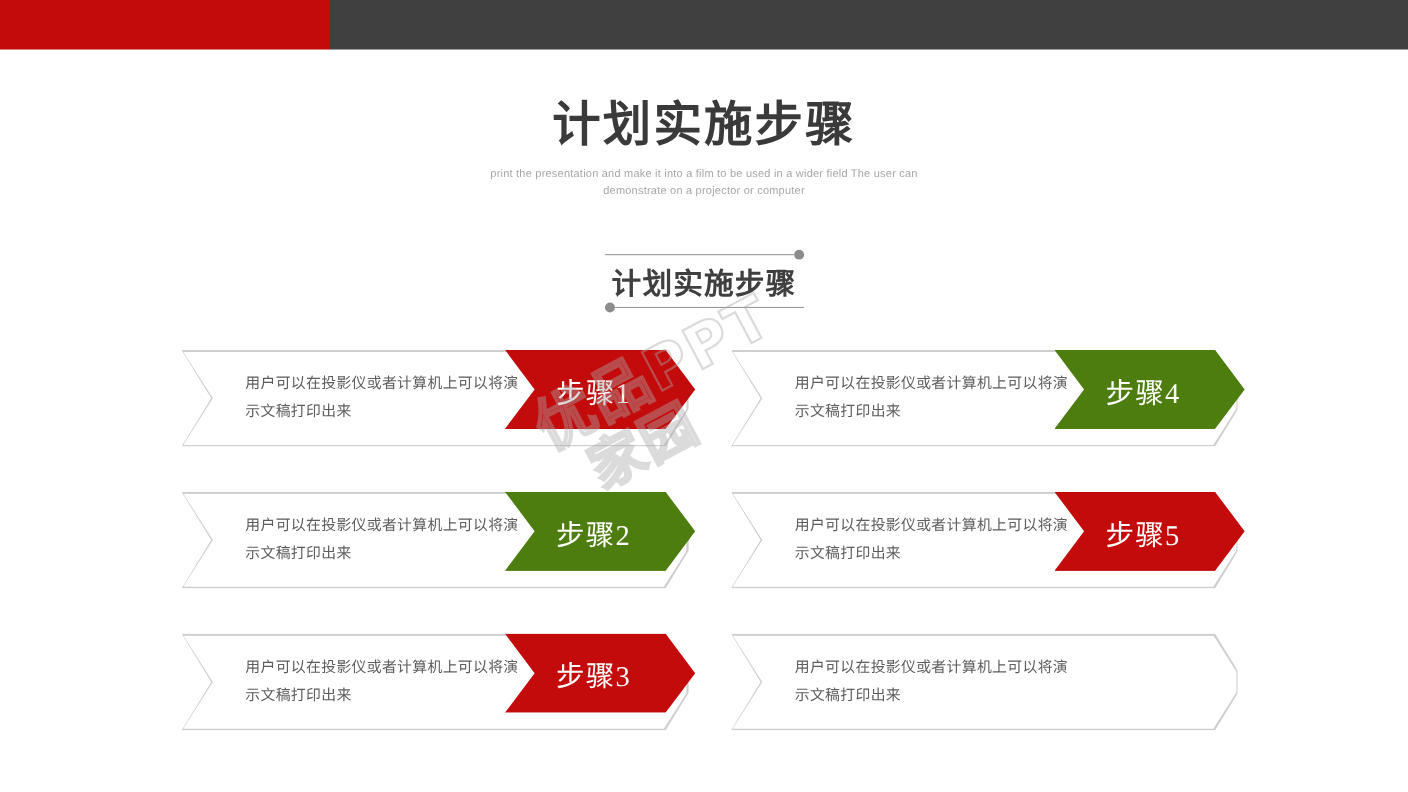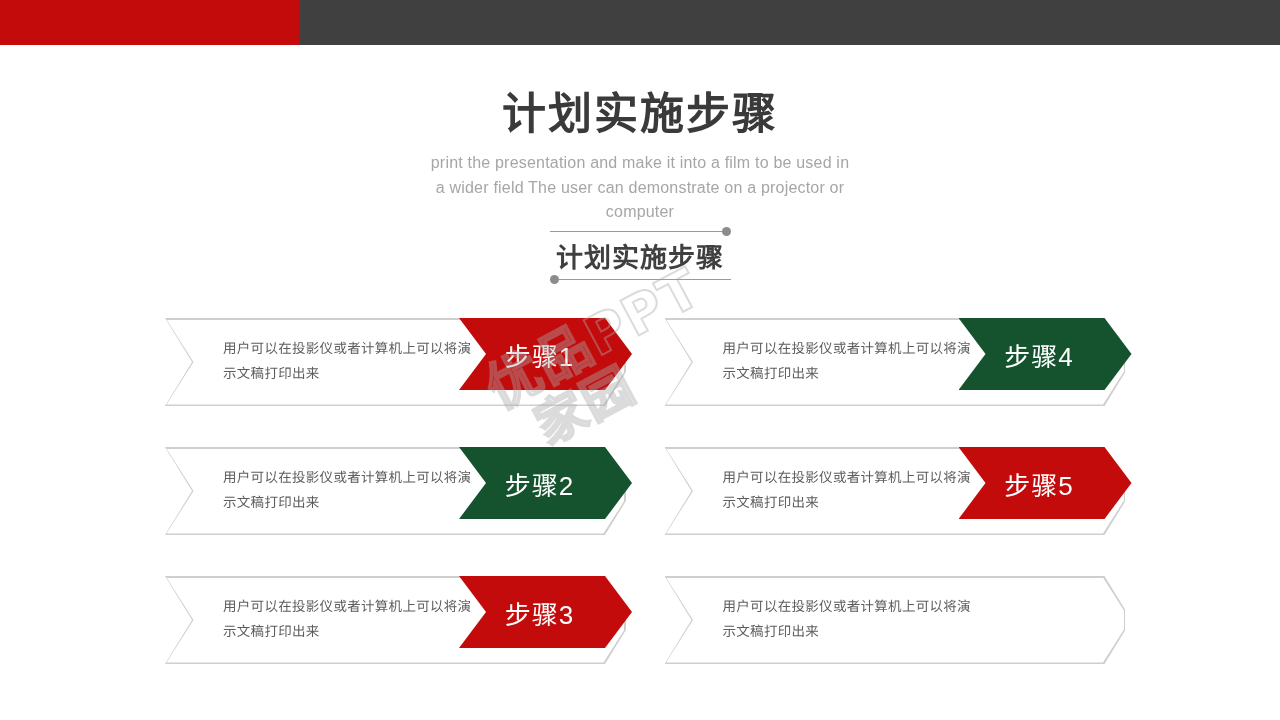--- a/index.html
+++ b/index.html
@@ -47,21 +47,21 @@
     font-size: 44px;
     font-weight: bold;
     color: #3a3a3a;
     letter-spacing: 2px;
     line-height: 1.2;
     margin: 0;
   }
   .subtitle {
     margin: 10px auto 0;
     width: 430px;
-    font-size: 16px;
+    font-size: 10px;
     color: #a6a6a6;
     line-height: 1.55;
     letter-spacing: 0.2px;
   }
 
   
   .section-head {
     position: absolute;
     top: 232px;
     left: 0;
@@ -100,20 +100,21 @@
   .steps-grid {
     position: absolute;
     top: 318px;
     left: 165px;
     width: 960px;
   }
   .step-row {
     display: flex;
     gap: 39px;
     margin-bottom: 41px;
+    font-family: Liberation Serif, serif;
   }
   .step-row:last-child { margin-bottom: 0; }
 
   .step-item {
     position: relative;
     width: 467px;
     height: 88px;
   }
   
   .step-band-outline {
@@ -152,21 +153,21 @@
     left: 294px;
     width: 173px;
     height: 72px;
     -webkit-clip-path: polygon(0 0, 146px 0, 173px 50%, 146px 100%, 0 100%, 27px 50%);
     clip-path: polygon(0 0, 146px 0, 173px 50%, 146px 100%, 0 100%, 27px 50%);
     display: flex;
     align-items: center;
     justify-content: center;
   }
   .step-badge.red  { background: #c40b0b; }
-  .step-badge.gray { background: #14532d; }
+  .step-badge.gray { background: #4d7c0f; }
 
   .step-label {
     font-size: 26px;
     color: #ffffff;
     letter-spacing: 1px;
     transform: translateX(-6px);
   }
 
   
   .watermark {

